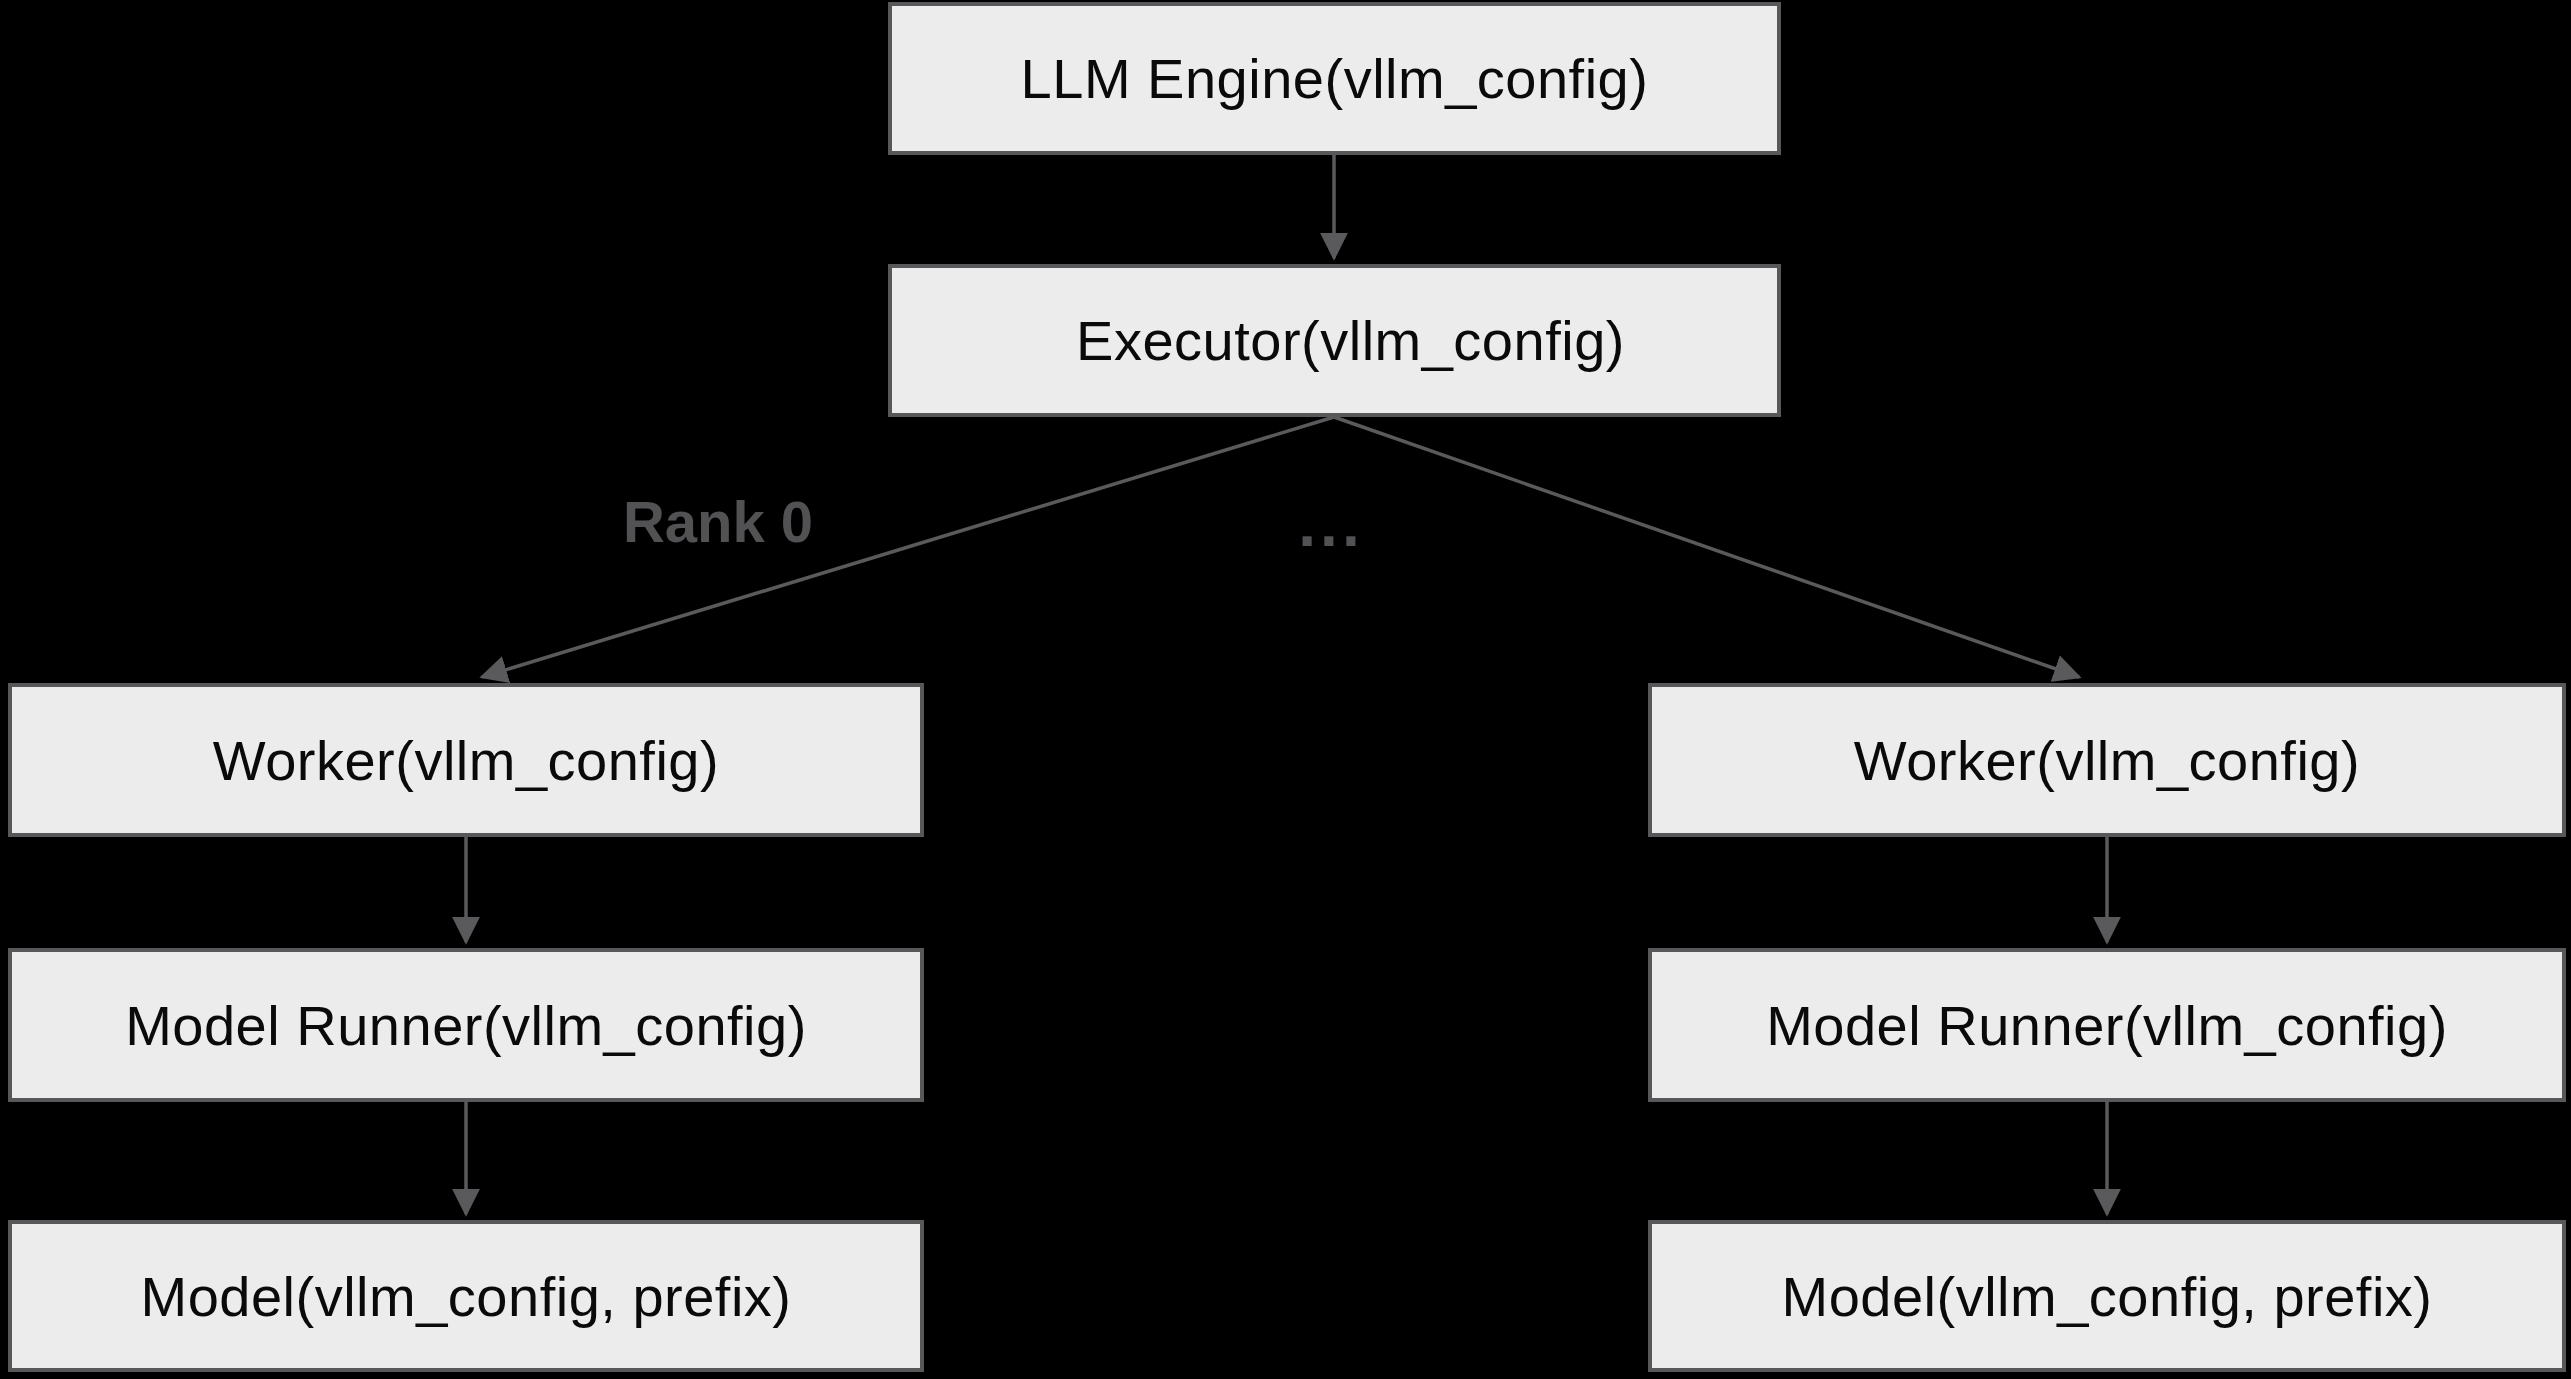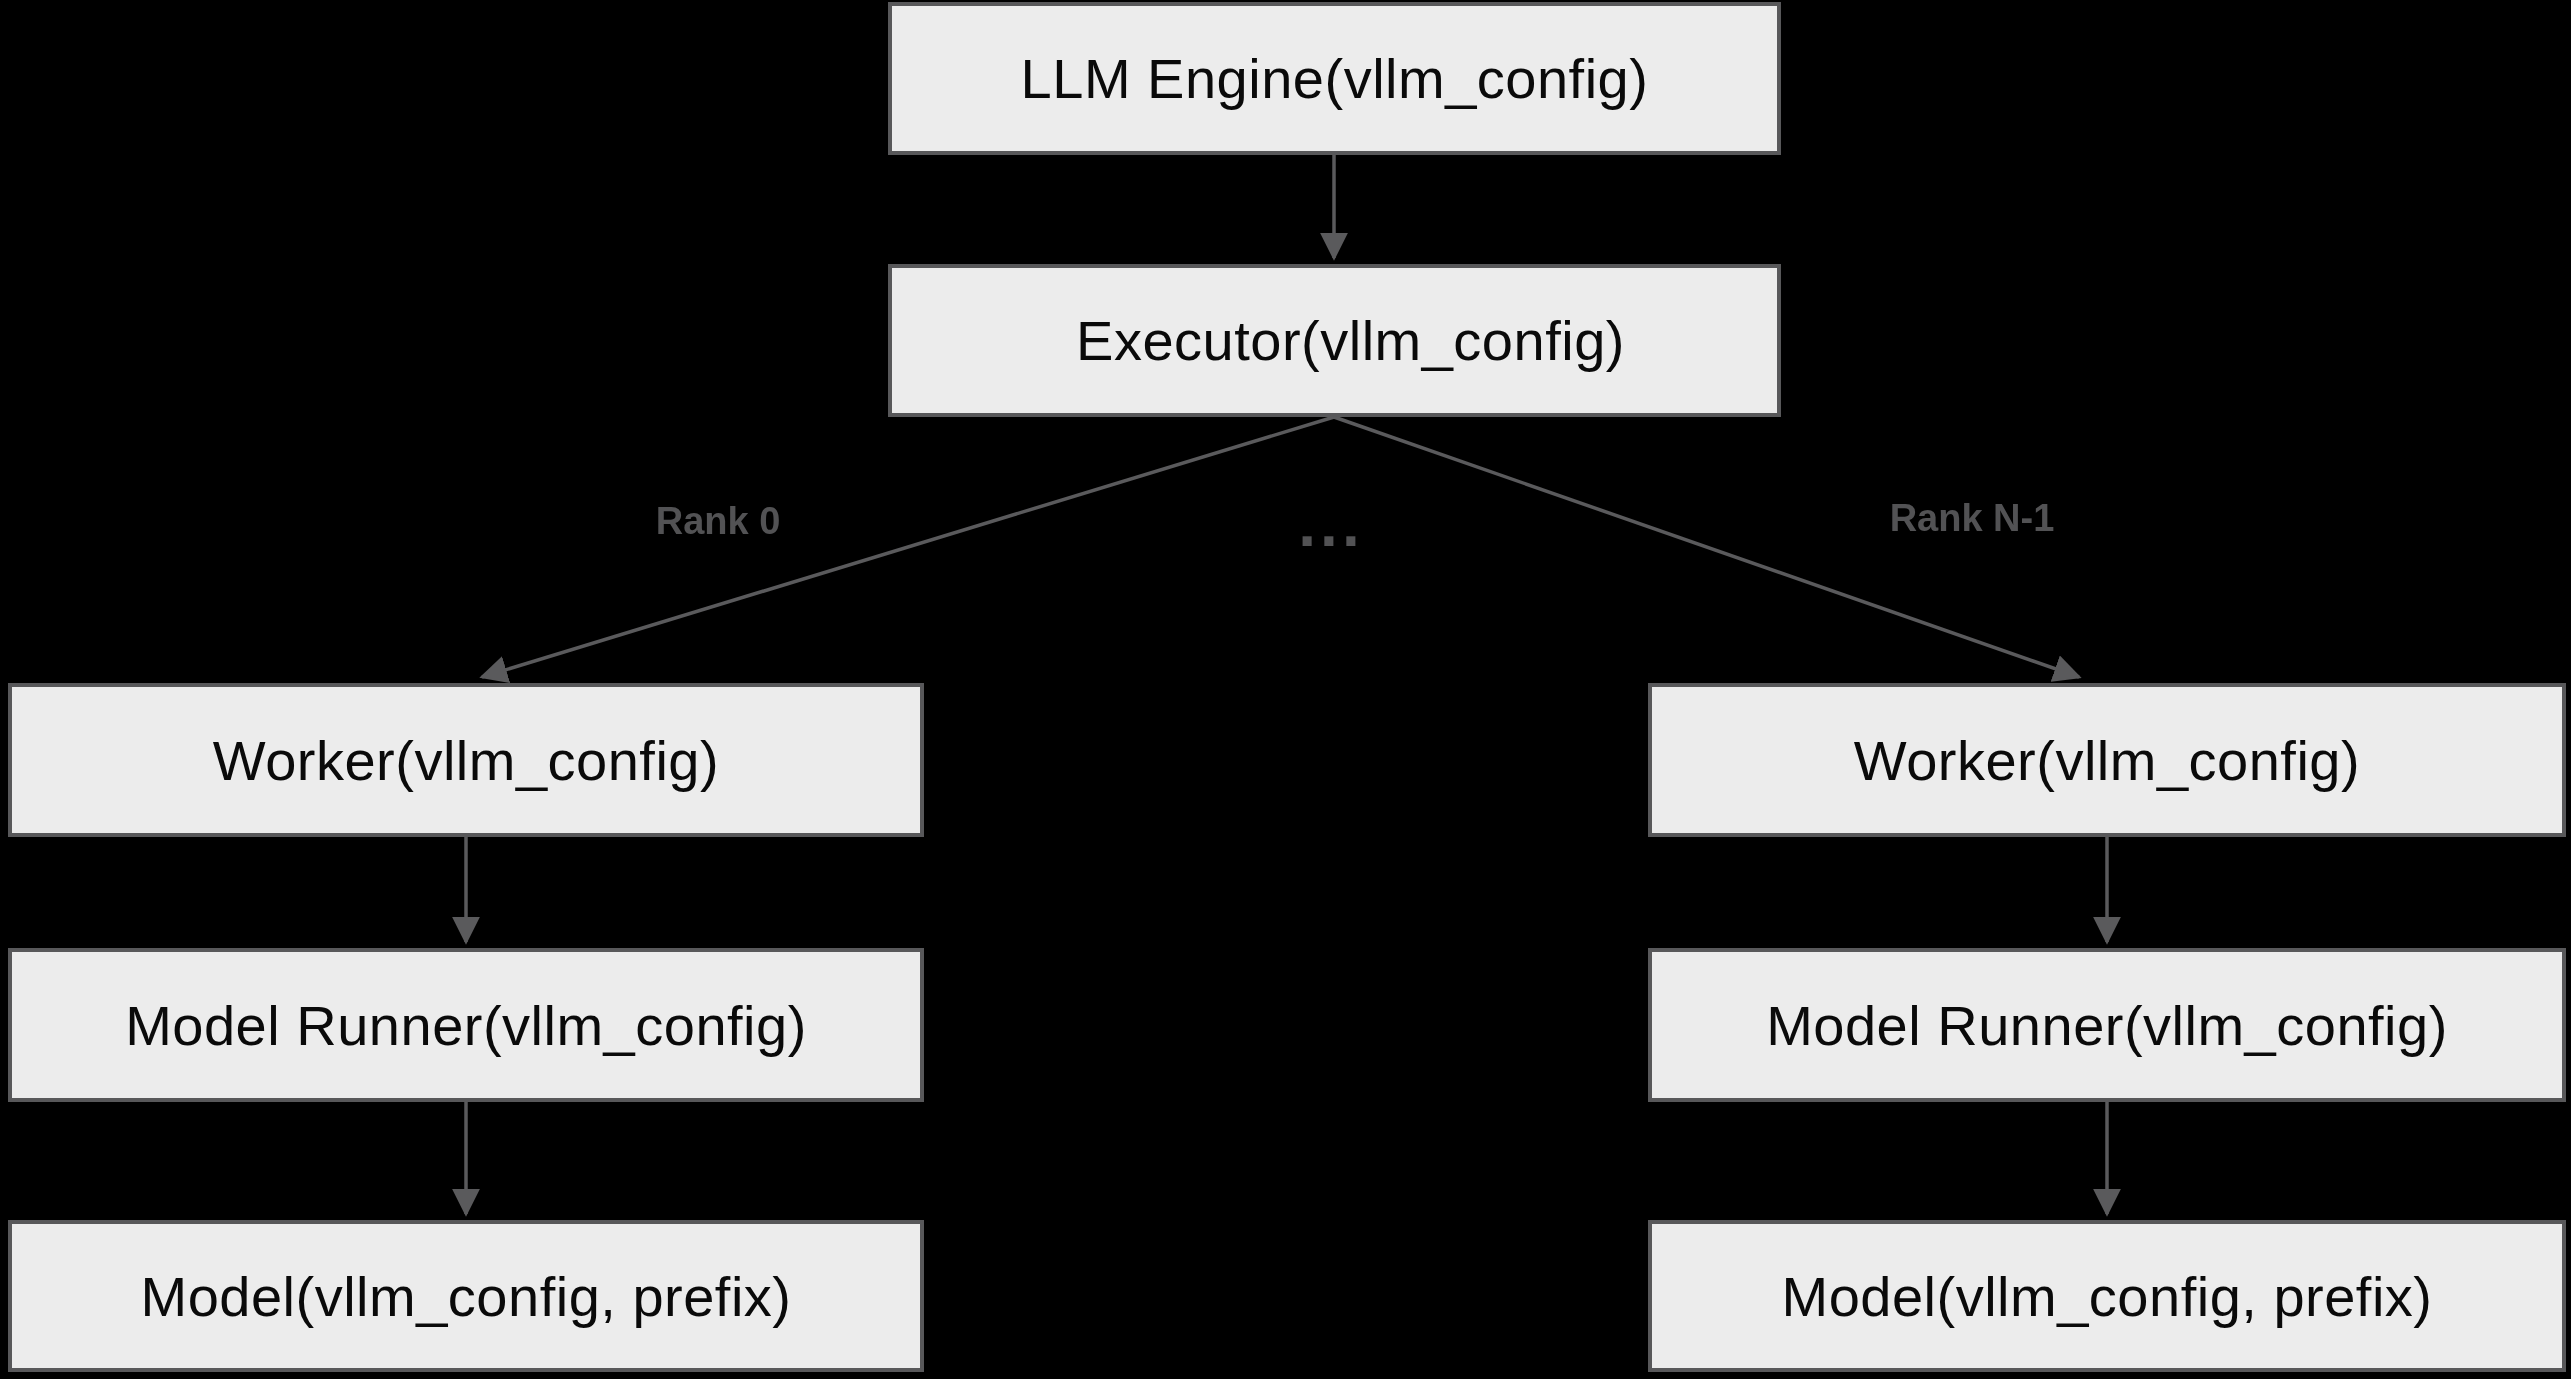--- a/index.html
+++ b/index.html
@@ -50,21 +50,21 @@
   .node-worker-rank0      { left: 8px;    top: 683px;  width: 916px; height: 154px; }
   .node-model-runner-rank0{ left: 8px;    top: 948px;  width: 916px; height: 154px; }
   .node-model-rank0       { left: 8px;    top: 1220px; width: 916px; height: 152px; }
   .node-worker-rankn      { left: 1648px; top: 683px;  width: 918px; height: 154px; }
   .node-model-runner-rankn{ left: 1648px; top: 948px;  width: 918px; height: 154px; }
   .node-model-rankn       { left: 1648px; top: 1220px; width: 918px; height: 152px; }
   .edge-label {
     position: absolute;
     transform: translate(-50%, -50%);
     color: var(--edge-label);
-    font-size: 38px;
+    font-size: 58px;
     font-weight: 600;
     white-space: nowrap;
   }
   .edge-label-rank0  { left: 718px;  top: 521px; }
   .edge-label-rankn  { left: 1972px; top: 518px; }
   .edge-label-ellipsis {
     left: 1331px; top: 524px;
     font-size: 64px;
     font-weight: 700;
     letter-spacing: 4px;
@@ -93,21 +93,20 @@
   <div class="node node-llm-engine">
     <span>LLM Engine(vllm_config)</span>
   </div>
 
   <div class="node node-executor">
     <span>Executor(vllm_config)</span>
   </div>
 
   <div class="edge-label edge-label-rank0">Rank 0</div>
   <div class="edge-label edge-label-ellipsis">...</div>
-  <div class="edge-label edge-label-rankn">Rank N-1</div>
 
   <div class="node node-worker-rank0">
     <span>Worker(vllm_config)</span>
   </div>
 
   <div class="node node-model-runner-rank0">
     <span>Model Runner(vllm_config)</span>
   </div>
 
   <div class="node node-model-rank0">

